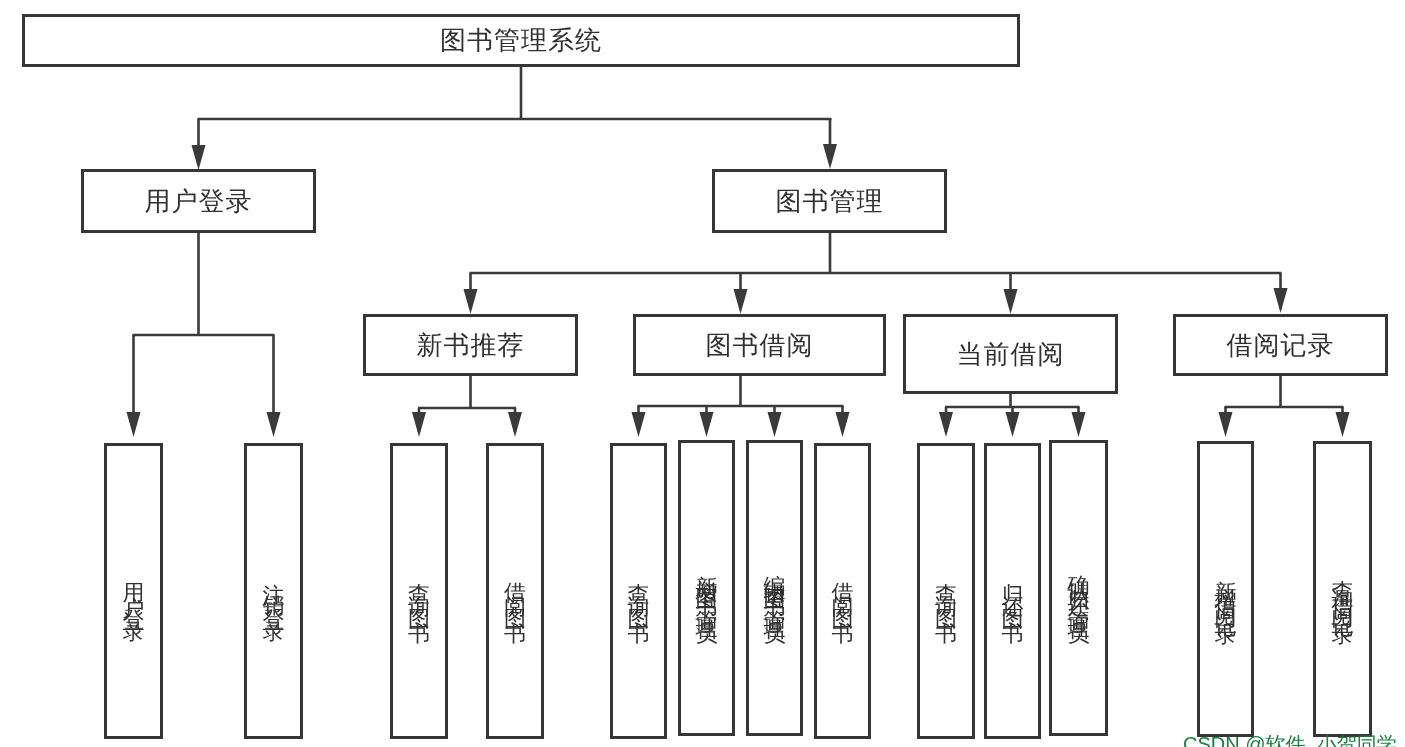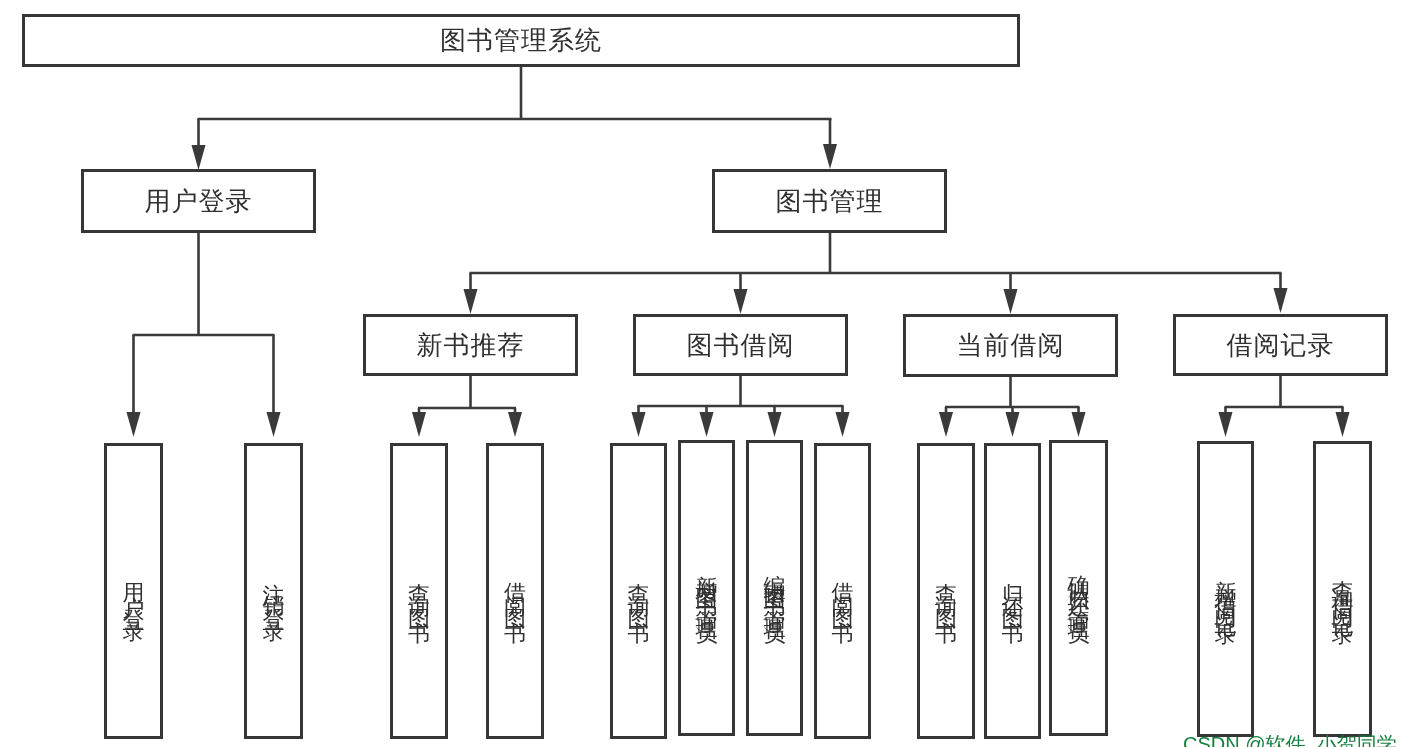--- a/index.html
+++ b/index.html
@@ -129,24 +129,24 @@
   <div class="node" style="left:81px;top:169px;width:235px;height:64px;">
     <span>用户登录</span>
   </div>
   <div class="node" style="left:712px;top:169px;width:235px;height:64px;align-items:center;">
     <span>图书管理</span>
   </div>
 
   <div class="node" style="left:363px;top:314px;width:215px;height:62px;">
     <span>新书推荐</span>
   </div>
-  <div class="node" style="left:633px;top:314px;width:215px;height:62px;">
+  <div class="node" style="left:633px;top:314px;width:253px;height:62px;">
     <span>图书借阅</span>
   </div>
-  <div class="node" style="left:903px;top:314px;width:215px;height:63px;">
+  <div class="node" style="left:903px;top:314px;width:215px;height:80px;">
     <span>当前借阅</span>
   </div>
   <div class="node" style="left:1173px;top:314px;width:215px;height:62px;">
     <span>借阅记录</span>
   </div>
 
   <div class="vnode ls4" style="left:104px;top:437px;width:59px;height:296px;">
     <span>用户登录</span>
   </div>
   <div class="vnode ls4" style="left:244px;top:437px;width:59px;height:296px;">

